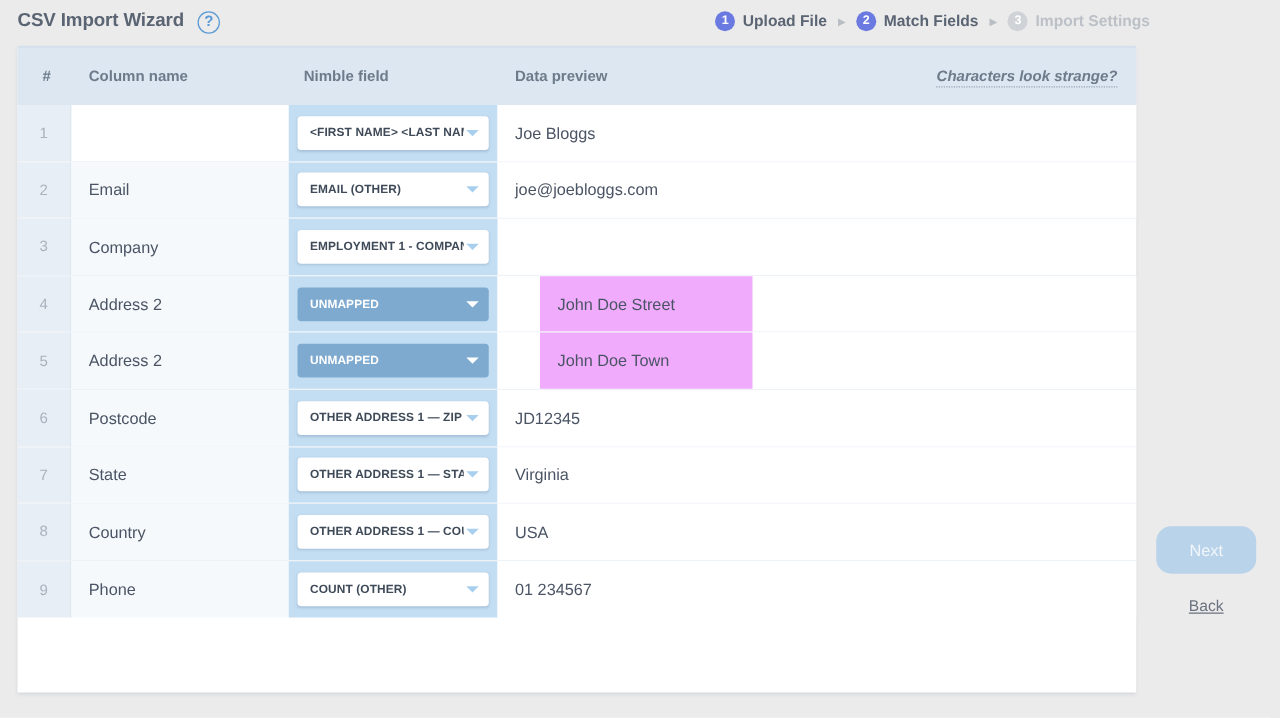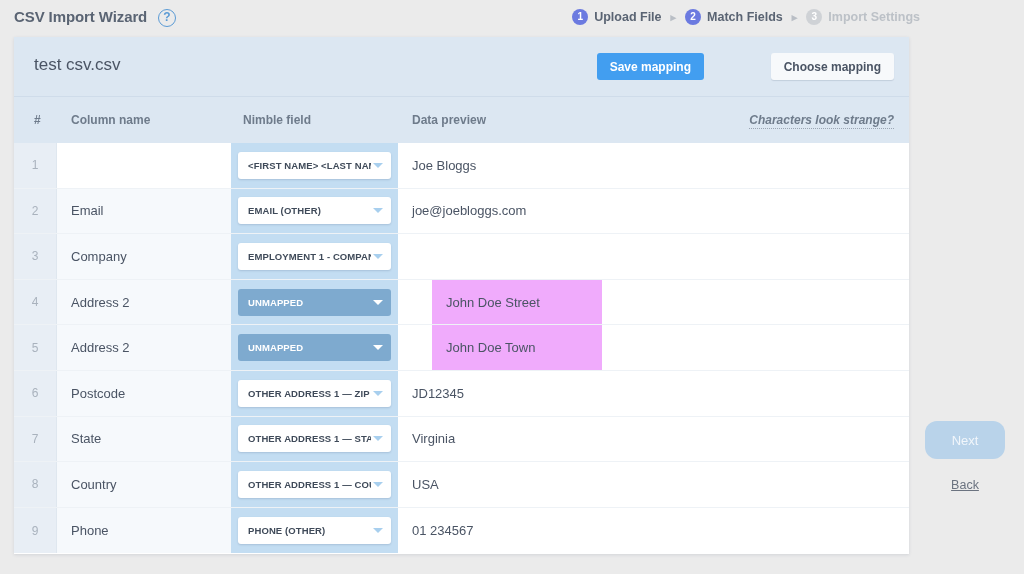--- a/index.html
+++ b/index.html
@@ -194,25 +194,20 @@
     <span class="step-sep">▸</span>
     <div class="step todo">
       <span class="step-num">3</span>
       <span class="step-label">Import Settings</span>
     </div>
   </div>
 </div>
 
 <div id="card">
 
-  <div id="card-header">
-    <div id="file-name">test csv.csv</div>
-    <button class="hdr-btn" id="save-mapping-button">Save mapping</button>
-    <button class="hdr-btn" id="choose-mapping-button">Choose mapping</button>
-  </div>
 
   <div id="table-head">
     <div class="th" id="th-num">#</div>
     <div class="th" id="th-colname">Column name</div>
     <div class="th" id="th-nimble">Nimble field</div>
     <div class="th" id="th-preview">Data preview</div>
     <div class="th" id="th-charset">Characters look strange?</div>
   </div>
 
   <div id="rows">
@@ -314,21 +309,21 @@
         </div>
         <div class="cell-preview">
           <span class="preview-text">USA</span>
         </div>
       </div>
       <div class="row">
         <div class="cell-num">9</div>
         <div class="cell-colname">Phone</div>
         <div class="cell-nimble">
           <div class="dropdown">
-            <span class="dd-label">PHONE (OTHER)</span>
+            <span class="dd-label">COUNT (OTHER)</span>
             <span class="caret"></span>
           </div>
         </div>
         <div class="cell-preview">
           <span class="preview-text">01 234567</span>
         </div>
       </div>
     </div>
 </div>
 

